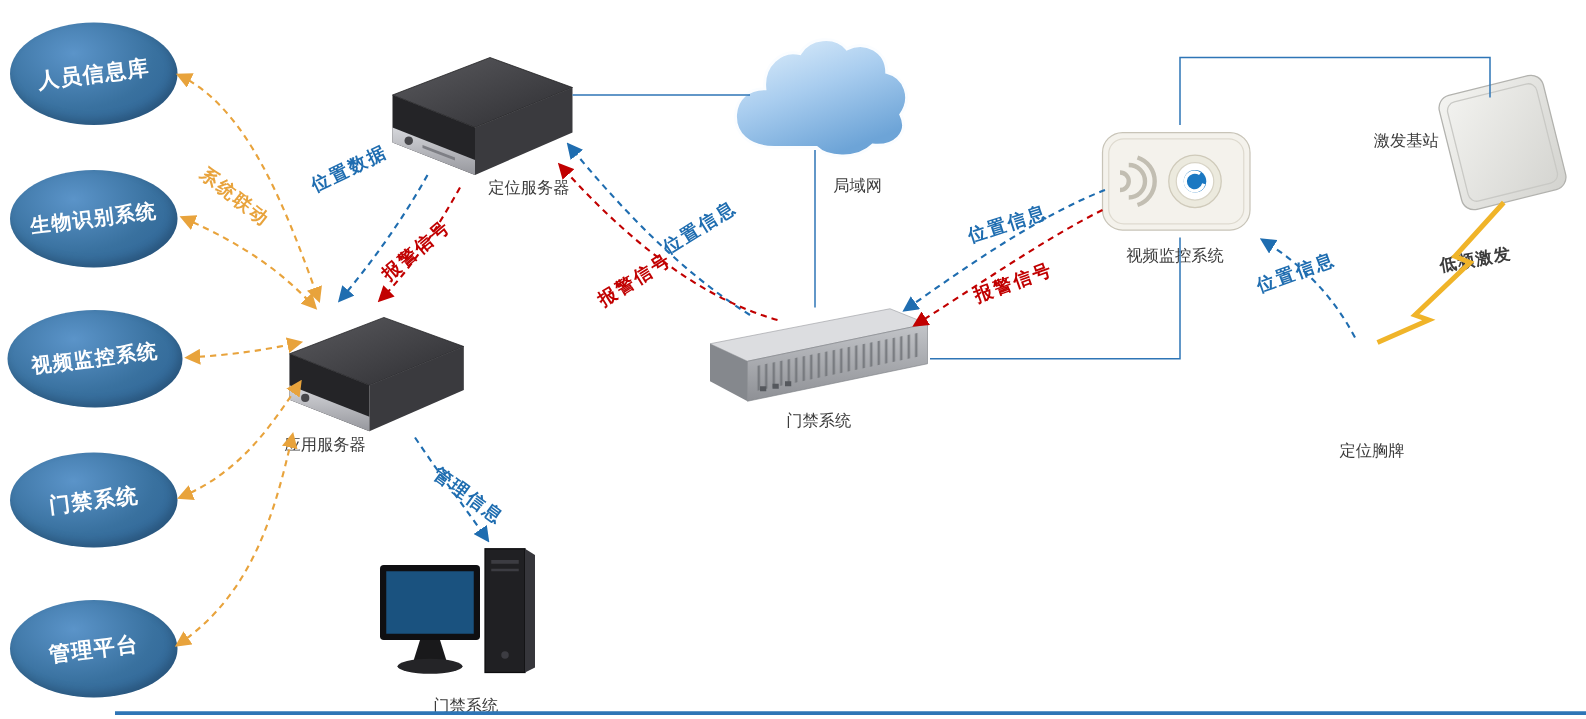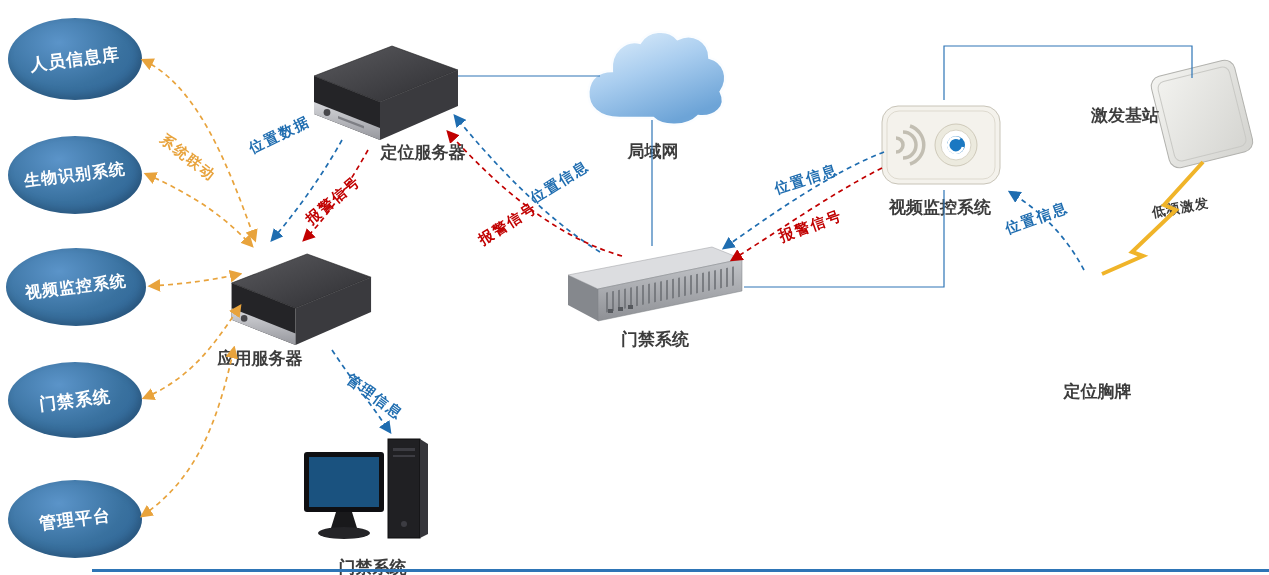--- a/index.html
+++ b/index.html
@@ -9,21 +9,21 @@
   }
   .ellipse{
     position:absolute;border-radius:50%;
     display:flex;align-items:center;justify-content:center;
     background:radial-gradient(ellipse at 38% 30%, #5b94c9 0%, #39719f 55%, #2b6093 100%);
     color:#fff;font-weight:bold;font-size:17px;letter-spacing:1px;
     box-shadow:inset -3px -4px 8px rgba(0,0,0,0.18);
   }
   .ellipse span{display:block;transform:rotate(-7deg);white-space:nowrap;}
   .node-label{
-    position:absolute;font-weight:bold;color:#3c3c3c;font-size:17px;
+    position:absolute;font-weight:normal;color:#3c3c3c;font-size:13px;
     text-align:center;white-space:nowrap;
   }
   .edge-label{
     position:absolute;font-weight:bold;font-size:14.5px;letter-spacing:2px;
     white-space:nowrap;transform-origin:left center;
   }
   .c-blue{color:#1f6db0}.c-red{color:#c10000}.c-orange{color:#e8a33c}.c-dark{color:#3c3c3c}
   .device{position:absolute;}
   #overlay{position:absolute;left:0;top:0;pointer-events:none;}
   #bottom-line{position:absolute;left:92px;top:569px;width:1177px;height:3px;background:#2e75b6;}
@@ -76,21 +76,21 @@
       <defs>
         <linearGradient id="cldG" x1="0" y1="0" x2="0.55" y2="1">
           <stop offset="0" stop-color="#e3f1fc"></stop>
             <stop offset="0.5" stop-color="#a9cdef"></stop>
             <stop offset="1" stop-color="#6da4d7"></stop>
         </linearGradient>
       </defs>
       <path d="M42,98 C20,98 8,86 9,70 C10,56 20,48 34,48 C32,28 48,14 64,18 C72,4 94,2 104,14 C120,6 138,16 138,34 C154,38 160,56 150,70 C158,86 144,98 126,96 C114,108 88,108 78,98 Z" fill="url(#cldG)" stroke="#fbfdff" stroke-width="2.5"></path>
     </svg>
   </div>
-  <div class="node-label" style="left:603px;top:140px;width:100px;">局域网</div>
+  <div class="node-label" style="left:636px;top:140px;width:100px;">局域网</div>
 
   <div class="device" style="left:218px;top:248px;width:155px;height:102px;">
     <svg width="155" height="102" viewBox="0 0 160 105">
       <defs>
         <linearGradient id="srv2Top" x1="0" y1="0" x2="1" y2="1">
           <stop offset="0" stop-color="#5a5a5e"></stop>
             <stop offset="1" stop-color="#2e2e32"></stop>
         </linearGradient>
         <linearGradient id="srv2Band" x1="0" y1="0" x2="0" y2="1">
           <stop offset="0" stop-color="#d6d7db"></stop>
@@ -150,21 +150,21 @@
           <stop offset="0" stop-color="#f4f4f1"></stop>
             <stop offset="1" stop-color="#d3d3cf"></stop>
         </linearGradient>
       </defs>
       <rect x="3" y="3" width="84" height="92" rx="10" fill="url(#tbG)" stroke="#b2b2ae"></rect>
       <rect x="9" y="9" width="72" height="80" rx="7" fill="none" stroke="#c9c9c5"></rect>
     </svg>
   </div>
   <div class="node-label" style="left:1090px;top:104px;width:70px;">激发基站</div>
 
-  <div class="node-label" style="left:1055px;top:380px;width:85px;">定位胸牌</div>
+  <div class="node-label" style="left:1055px;top:352px;width:85px;">定位胸牌</div>
 
   <div class="device" style="left:300px;top:436px;width:140px;height:118px;">
     <svg width="140" height="118" viewBox="0 0 140 118">
       <rect x="88" y="3" width="32" height="99" fill="#202023" stroke="#0d0d0f"></rect>
       <polygon points="120,3 128,8 128,98 120,102" fill="#36363b"></polygon>
       <rect x="93" y="12" width="22" height="3" fill="#3c3c42"></rect>
       <rect x="93" y="19" width="22" height="2" fill="#3c3c42"></rect>
       <circle cx="104" cy="88" r="3" fill="#3c3c42"></circle>
       <rect x="4" y="16" width="80" height="60" rx="3" fill="#0f0f12"></rect>
       <rect x="9" y="21" width="70" height="50" fill="#1a527f"></rect>

